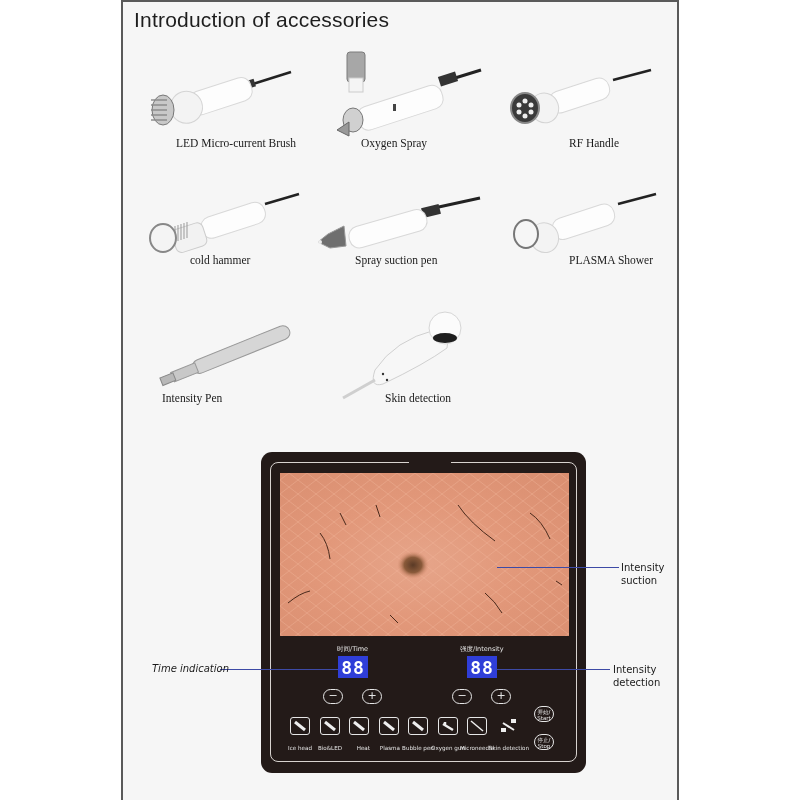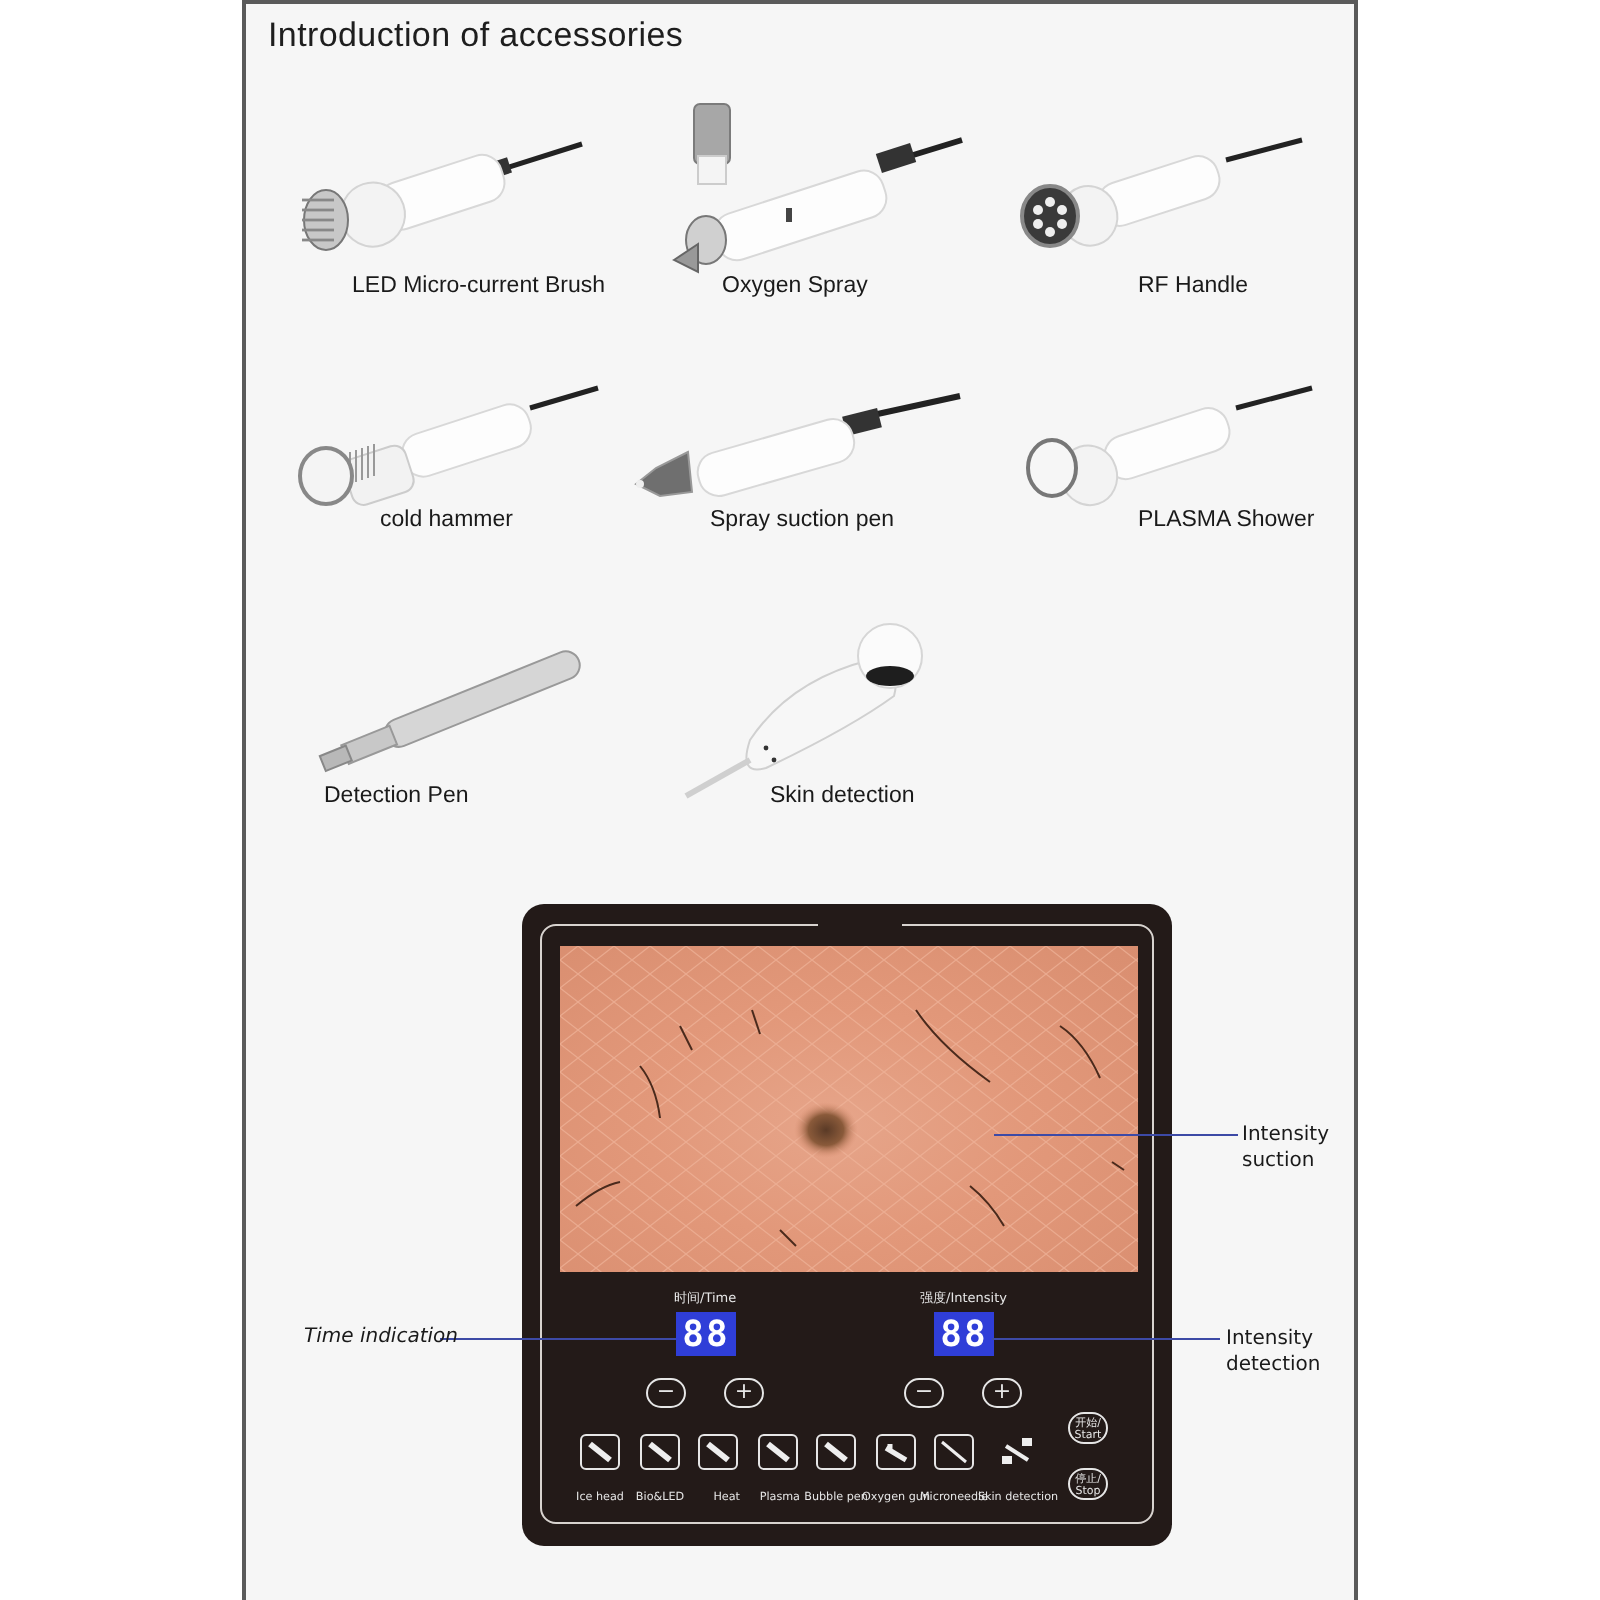--- a/index.html
+++ b/index.html
@@ -4,26 +4,26 @@
 <style>
   * { box-sizing: border-box; margin: 0; padding: 0; }
   html, body { width: 800px; height: 800px; background: #ffffff; overflow: hidden; }
   body { position: relative; font-family: "DejaVu Sans", "Liberation Sans", sans-serif; }
 
   .frame {
     position: absolute; left: 121px; top: 0; width: 558px; height: 800px;
     background: #f6f6f6; border-left: 2px solid #5a5a5a; border-right: 2px solid #5a5a5a; border-top: 2px solid #5a5a5a;
   }
   .title {
-    position: absolute; left: 134px; top: 8px; font-size: 17px; color: #1e1e1e; letter-spacing: 0.2px;
+    position: absolute; left: 134px; top: 8px; font-size: 21px; color: #1e1e1e; letter-spacing: 0.2px;
     font-family: "Liberation Sans", "DejaVu Sans", sans-serif;
   }
 
   .acc { position: absolute; }
-  .acc .label { position: absolute; font-size: 11.5px; color: #1a1a1a; white-space: nowrap; font-family: Liberation Sans, sans-serif; }
+  .acc .label { position: absolute; font-size: 11.5px; color: #1a1a1a; white-space: nowrap; font-family: Liberation Serif, serif; }
   .acc svg { position: absolute; left: 0; top: 0; overflow: visible; }
 
   
   .panel {
     position: absolute; left: 261px; top: 452px; width: 325px; height: 321px;
     background: #231a18; border-radius: 11px;
   }
   .panel .inner-line {
     position: absolute; left: 9px; top: 10px; width: 307px; height: 300px;
     border: 1.5px solid #d8d3cf; border-radius: 8px;
@@ -168,21 +168,21 @@
 </div>
 
 <div class="acc" style="left:150px;top:315px;width:150px;height:95px;">
   <svg width="150" height="70">
     <g transform="rotate(-22 75 40)">
       <rect x="40" y="34" width="104" height="14" rx="7" fill="#d6d6d6" stroke="#999"></rect>
       <rect x="18" y="36" width="26" height="10" fill="#c8c8c8" stroke="#999"></rect>
       <rect x="6" y="37" width="14" height="8" fill="#b8b8b8" stroke="#888"></rect>
     </g>
   </svg>
-  <div class="label" style="left:12px;top:77px;">Detection Pen</div>
+  <div class="label" style="left:12px;top:77px;">Intensity Pen</div>
 </div>
 
 <div class="acc" style="left:335px;top:300px;width:150px;height:110px;">
   <svg width="150" height="100">
     <path d="M40 70 Q60 40 100 30 Q116 34 112 48 Q90 64 48 84 Q34 88 40 70 Z" fill="#f7f7f7" stroke="#d0d0d0"></path>
     <ellipse cx="110" cy="28" rx="16" ry="16" fill="#fbfbfb" stroke="#d6d6d6"></ellipse>
     <ellipse cx="110" cy="38" rx="12" ry="5" fill="#1e1e1e"></ellipse>
     <path d="M40 80 L8 98" stroke="#cfcfcf" stroke-width="3"></path>
     <circle cx="48" cy="74" r="1.2" fill="#333"></circle>
       <circle cx="52" cy="80" r="1.2" fill="#333"></circle>

